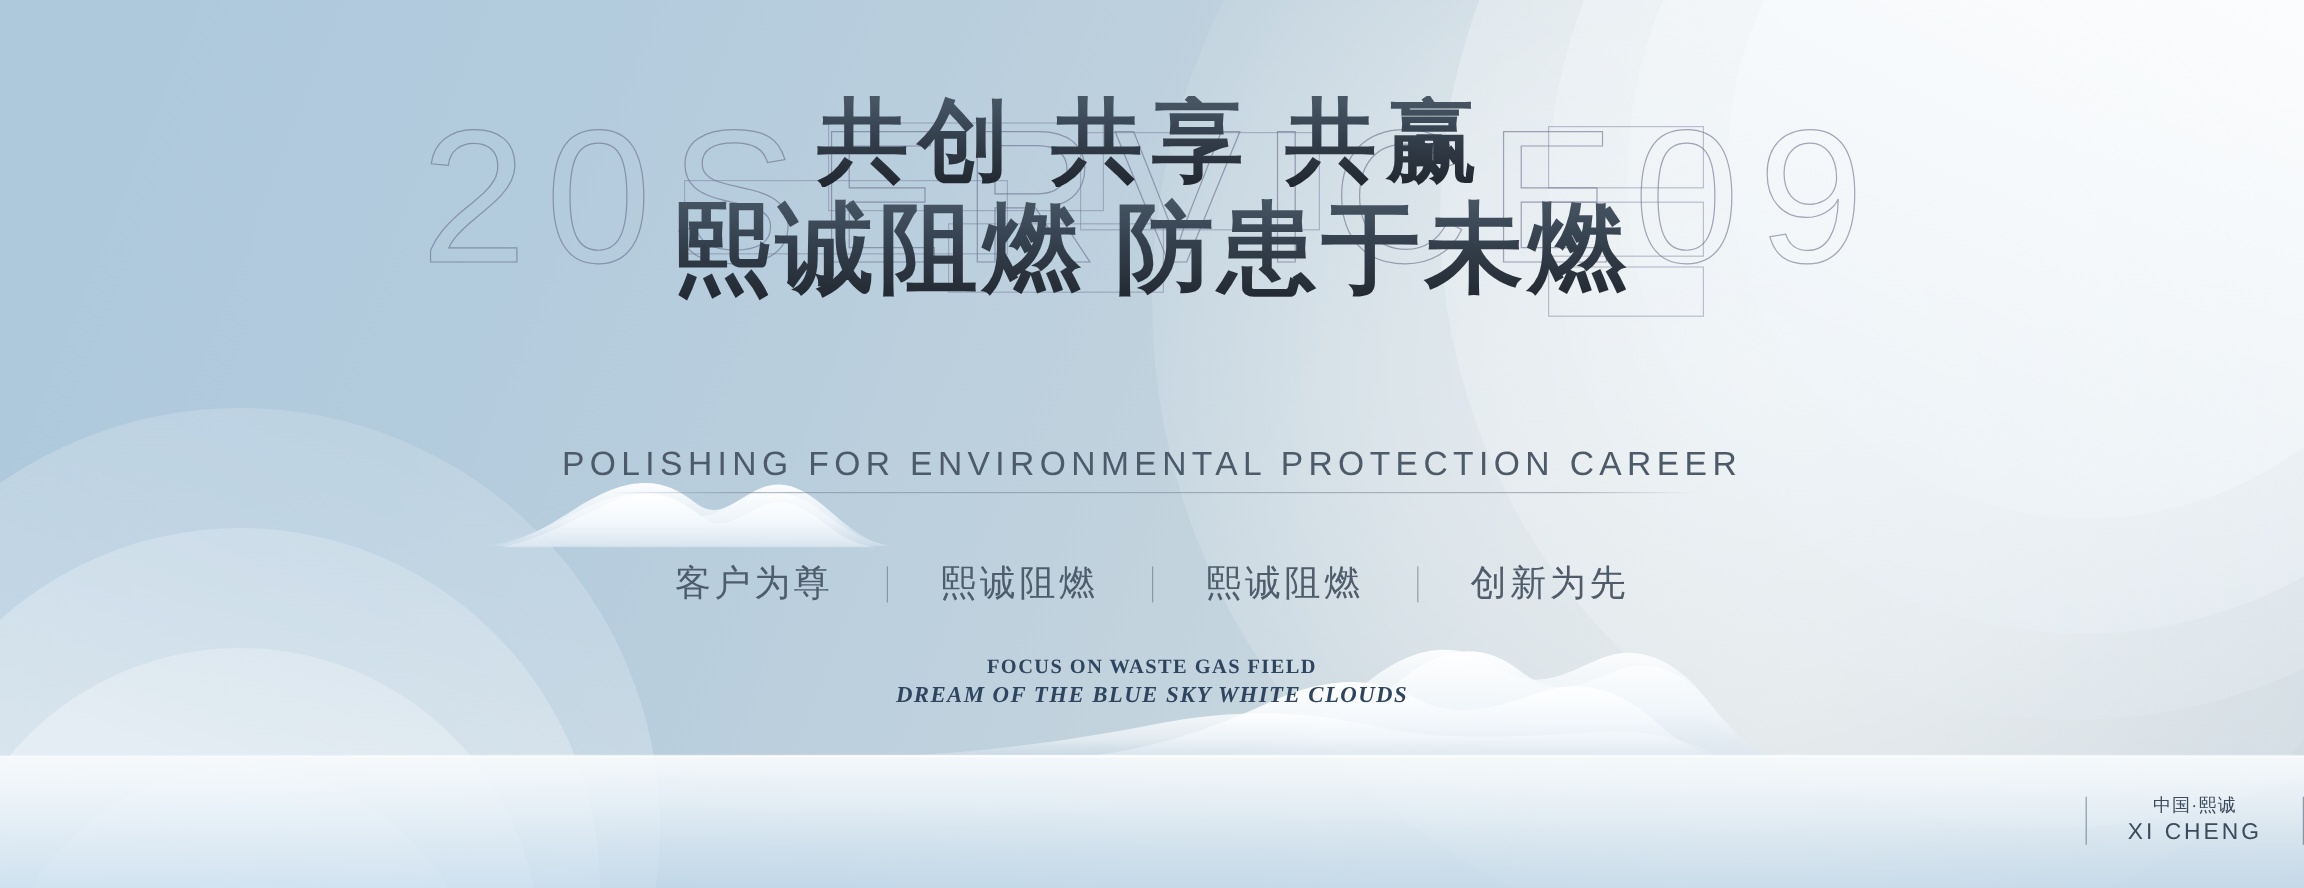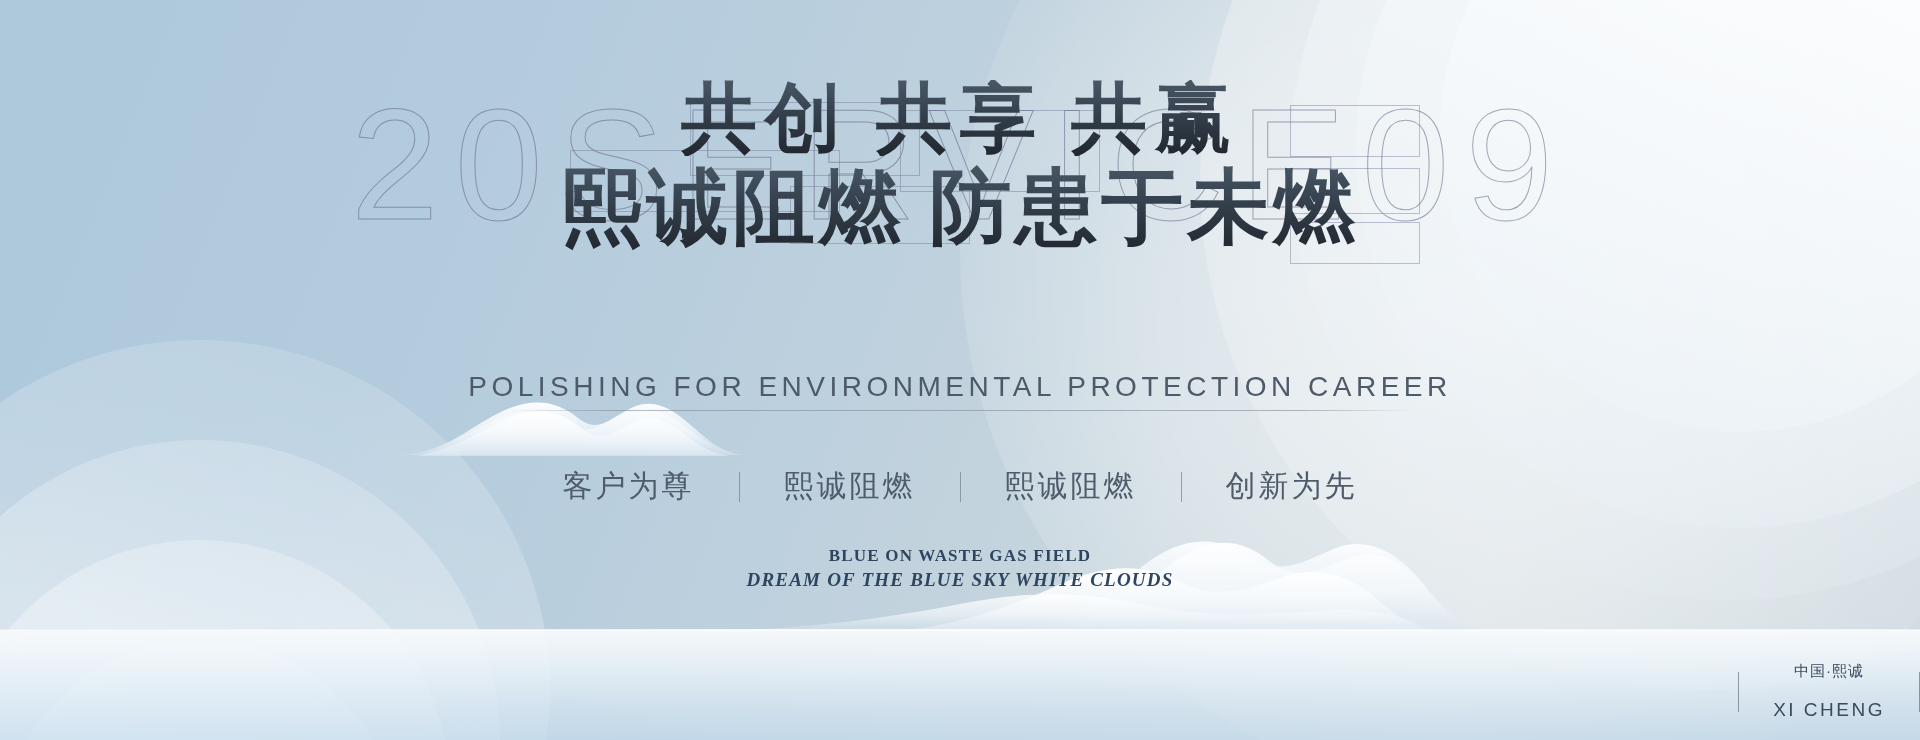--- a/index.html
+++ b/index.html
@@ -155,21 +155,21 @@
   #logo{
     position:absolute; left:0; right:0; top:662px;
     display:flex; justify-content:flex-end; align-items:center;
   }
   .logo-bar{ width:1px; height:40px; background:rgba(80,96,116,.6); }
   #logo-text{
     text-align:center; margin:0 34px; color:#3c4b5c;
     font-family:"Liberation Sans", sans-serif;
   }
   #logo-cn{ display:block; font-size:15px; letter-spacing:1px; }
-  #logo-en{ display:block; font-size:19px; letter-spacing:2.5px; margin-top:18px; }
+  #logo-en{ display:block; font-size:19px; letter-spacing:2.5px; margin-top:2px; }
 </style>
 </head>
 <body>
 
 <div id="stage">
 
   <div id="bloom"></div>
 
   <div class="ring" id="tr-r1"></div>
   <div class="ring" id="tr-r2"></div>
@@ -248,21 +248,21 @@
     <span class="value-item">客户为尊</span>
     <span class="value-sep"></span>
     <span class="value-item">熙诚阻燃</span>
     <span class="value-sep"></span>
     <span class="value-item">熙诚阻燃</span>
     <span class="value-sep"></span>
     <span class="value-item">创新为先</span>
   </div>
 
   <div id="tagline">
-    <span class="t1">BLUE ON WASTE GAS FIELD</span>
+    <span class="t1">FOCUS ON WASTE GAS FIELD</span>
     <span class="t2">DREAM OF THE BLUE SKY WHITE CLOUDS</span>
   </div>
 
   <div id="logo">
     <span class="logo-bar"></span>
     <span id="logo-text">
       <span id="logo-cn">中国·熙诚</span>
       <span id="logo-en">XI CHENG</span>
     </span>
     <span class="logo-bar"></span>

